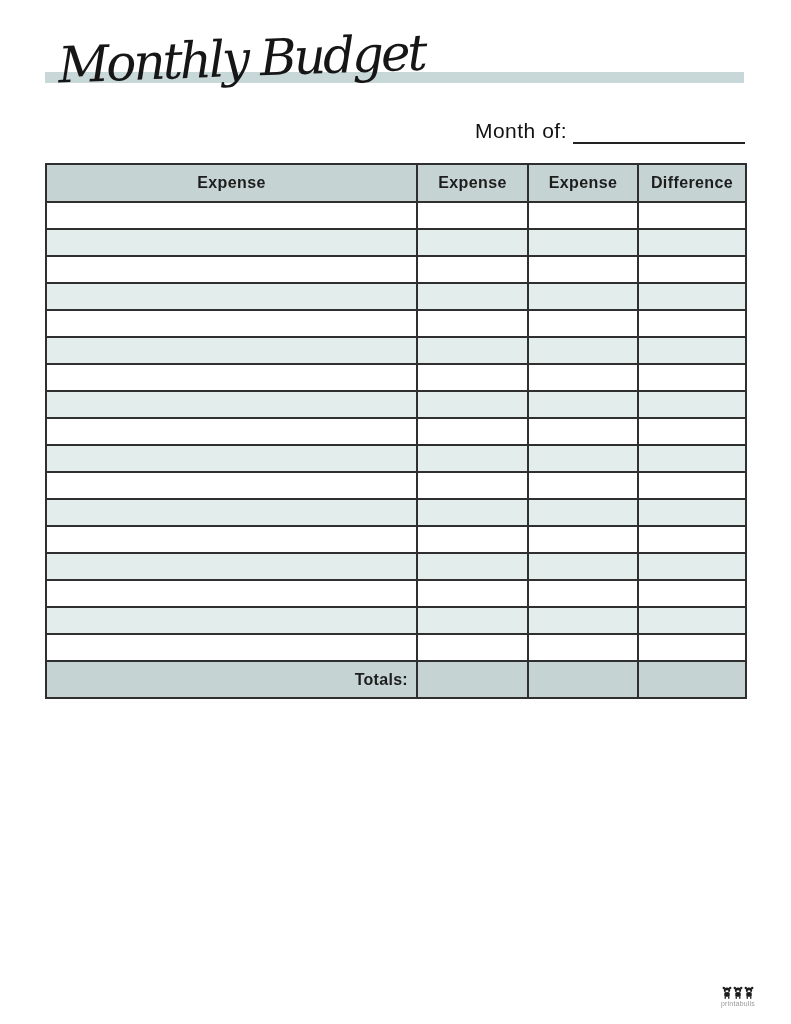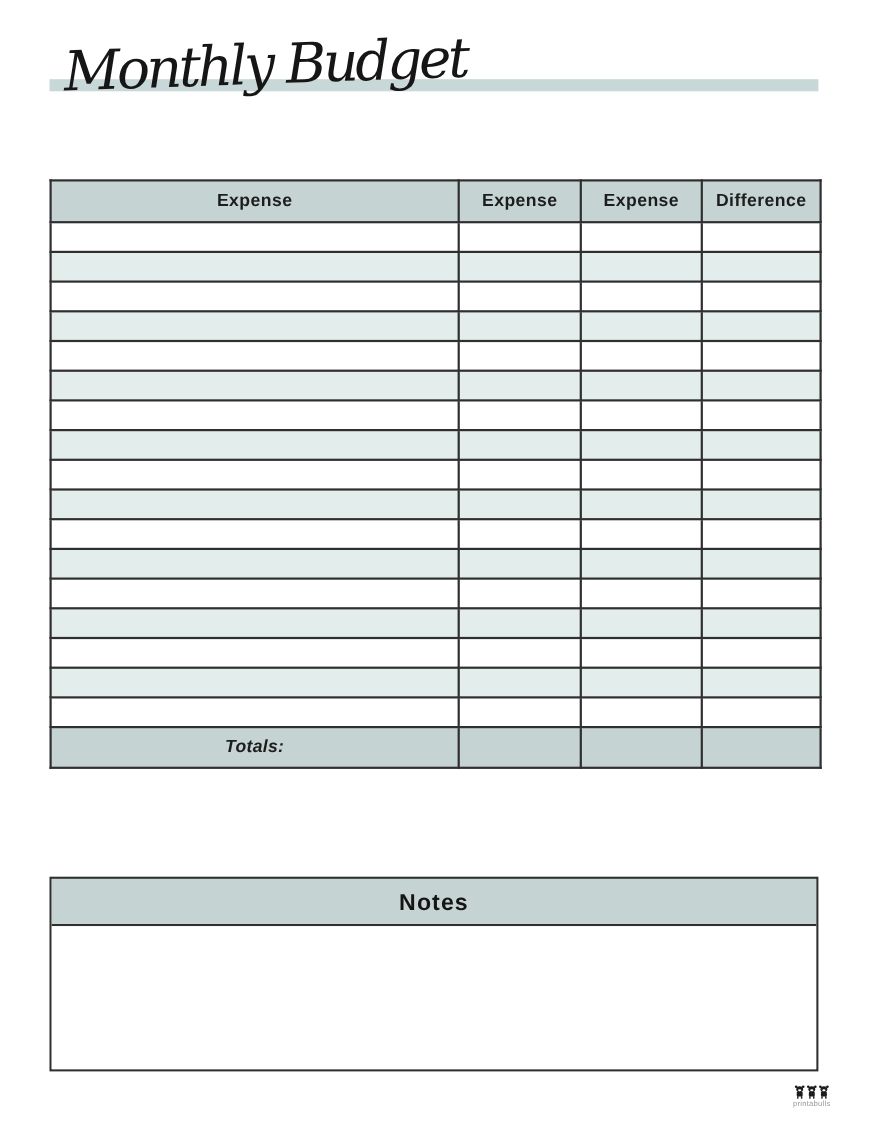--- a/index.html
+++ b/index.html
@@ -83,21 +83,21 @@
   table.budget tbody tr.alt td{
     background:var(--row-alt);
   }
   table.budget tfoot td{
     height:37px;
     background:var(--header-bg);
     font-size:16px;font-weight:bold;
     letter-spacing:.3px;
     padding:0 8px;
   }
-  td.totals-label{text-align:center;font-style:italic;}
+  td.totals-label{text-align:right;}
   
   .notes{
     position:absolute;left:45px;top:797px;
     width:699px;
     border:2px solid var(--border);
     background:#ffffff;
   }
   .notes-header{
     height:43px;line-height:43px;
     background:var(--header-bg);
@@ -130,20 +130,24 @@
   }
 </style>
 </head>
 <body>
 
 <div class="page">
 
   <div class="title-band"></div>
   <h1 class="title">Monthly Budget</h1>
 
+  <div class="month-row">
+    <span class="month-label">Month of:</span>
+    <span class="month-line"></span>
+  </div>
 
   <table class="budget">
     <colgroup>
       <col style="width:371px">
       <col style="width:111px">
       <col style="width:110px">
       <col style="width:108px">
     </colgroup>
     <thead>
       <tr>
@@ -260,24 +264,20 @@
     <tfoot>
       <tr>
         <td class="totals-label">Totals:</td>
         <td></td>
         <td></td>
         <td></td>
       </tr>
     </tfoot>
   </table>
 
-  <div class="notes">
-    <div class="notes-header">Notes</div>
-    <div class="notes-body"></div>
-  </div>
 
   <div class="logo">
     <svg width="32" height="13" viewBox="0 0 32 13" xmlns="http://www.w3.org/2000/svg">
       <g fill="#1c1c1c">
         <g>
           <circle cx="1.8" cy="2" r="1.2"></circle>
             <circle cx="8.2" cy="2" r="1.2"></circle>
           <ellipse cx="5" cy="4.2" rx="3.1" ry="2.7"></ellipse>
           <ellipse cx="5" cy="5.2" rx="1.5" ry="1" fill="#ffffff"></ellipse>
           <rect x="2.3" y="6.4" width="5.4" height="4.4" rx="1"></rect>

